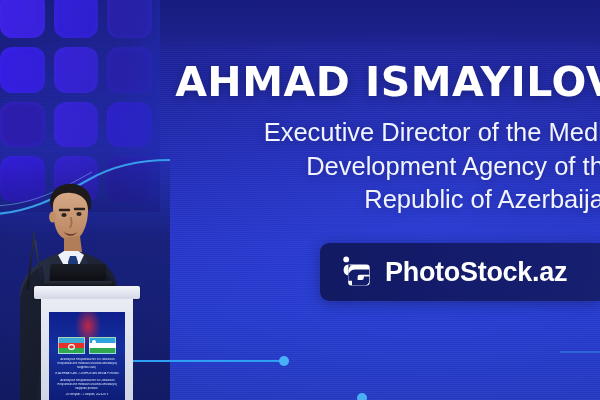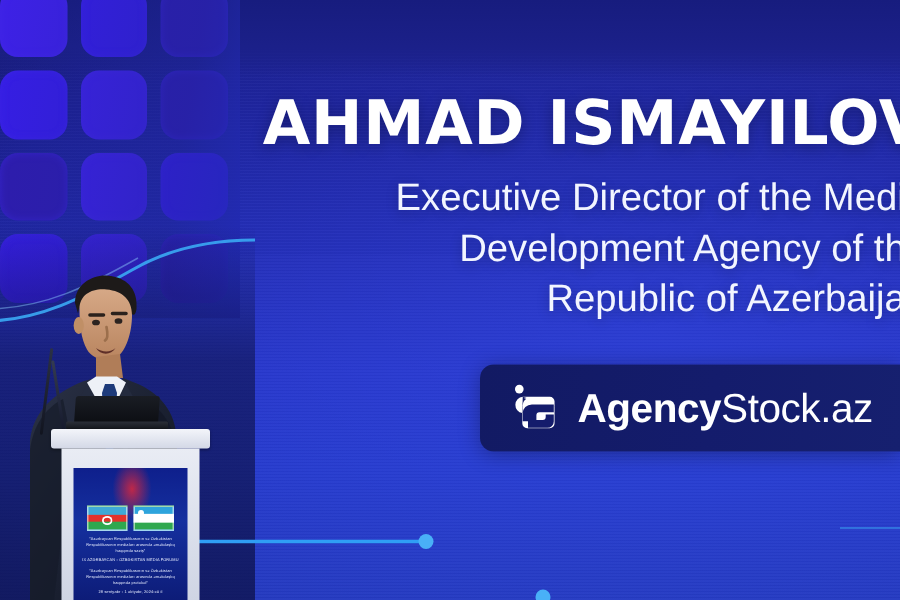--- a/index.html
+++ b/index.html
@@ -128,21 +128,21 @@
   }
   .wm-mark{ width:34px; height:34px; flex:0 0 34px; position:relative; margin-right:13px; }
   .wm-text{
     font-family:"Liberation Sans", sans-serif;
     font-size:27px;
     color:#ffffff;
     letter-spacing:-.3px;
     white-space:nowrap;
   }
   .wm-text b{ font-weight:bold; }
-  .wm-text i{ font-style:normal; font-weight:400;margin-top:16px; }
+  .wm-text i{ font-style:normal; font-weight:700;margin-top:16px; }
 
   
   .person{ position:absolute; left:14px; top:176px; width:108px; height:224px; }
 
   .podium{ position:absolute; left:34px; top:286px; width:106px; height:114px; }
   .podium-top{
     position:absolute; left:0; top:0; width:106px; height:13px;
     background:linear-gradient(180deg,#f3f5fa,#d3d8e6);
     border-radius:2px;
     box-shadow:0 1px 2px rgba(0,0,0,.35);
@@ -274,21 +274,21 @@
                  a0 0 0 0 0 0 0 z" fill="#ffffff"></path>
         <rect x="10.4" y="10.2" width="20.8" height="19.9" rx="5.0" fill="#ffffff"></rect>
         <path d="M17.6 14.6 h13.6 v5.2 h-9.6 a2.0 2.0 0 0 0 -2.0 2.0 v4.0 h-9.2 v-5.0
                  a6.2 6.2 0 0 1 6.2 -6.2 z" fill="#141c6c"></path>
         <path d="M22.2 25.8 h-12.0 v-4.0 h9.8 a2.2 2.2 0 0 1 2.2 2.2 z" fill="#141c6c" opacity="0"></path>
         <path d="M31.2 21.4 v4.6 a4.2 4.2 0 0 1 -4.2 4.2 H14.0 v-5.2 h9.8
                  a2.0 2.0 0 0 0 2.0 -2.0 v-1.6 z" fill="#141c6c"></path>
       </svg>
     </div>
     <div class="wm-text">
-      <b>Agency</b><i>Stock.az</i>
+      <b>Photo</b><i>Stock.az</i>
     </div>
   </div>
 
   <svg class="person" viewBox="0 0 108 224">
     <defs>
       <linearGradient id="suit" x1="0" y1="0" x2="1" y2="1">
         <stop offset="0" stop-color="#2b3246"></stop>
           <stop offset=".5" stop-color="#1b2132"></stop>
           <stop offset="1" stop-color="#101521"></stop>
       </linearGradient>

